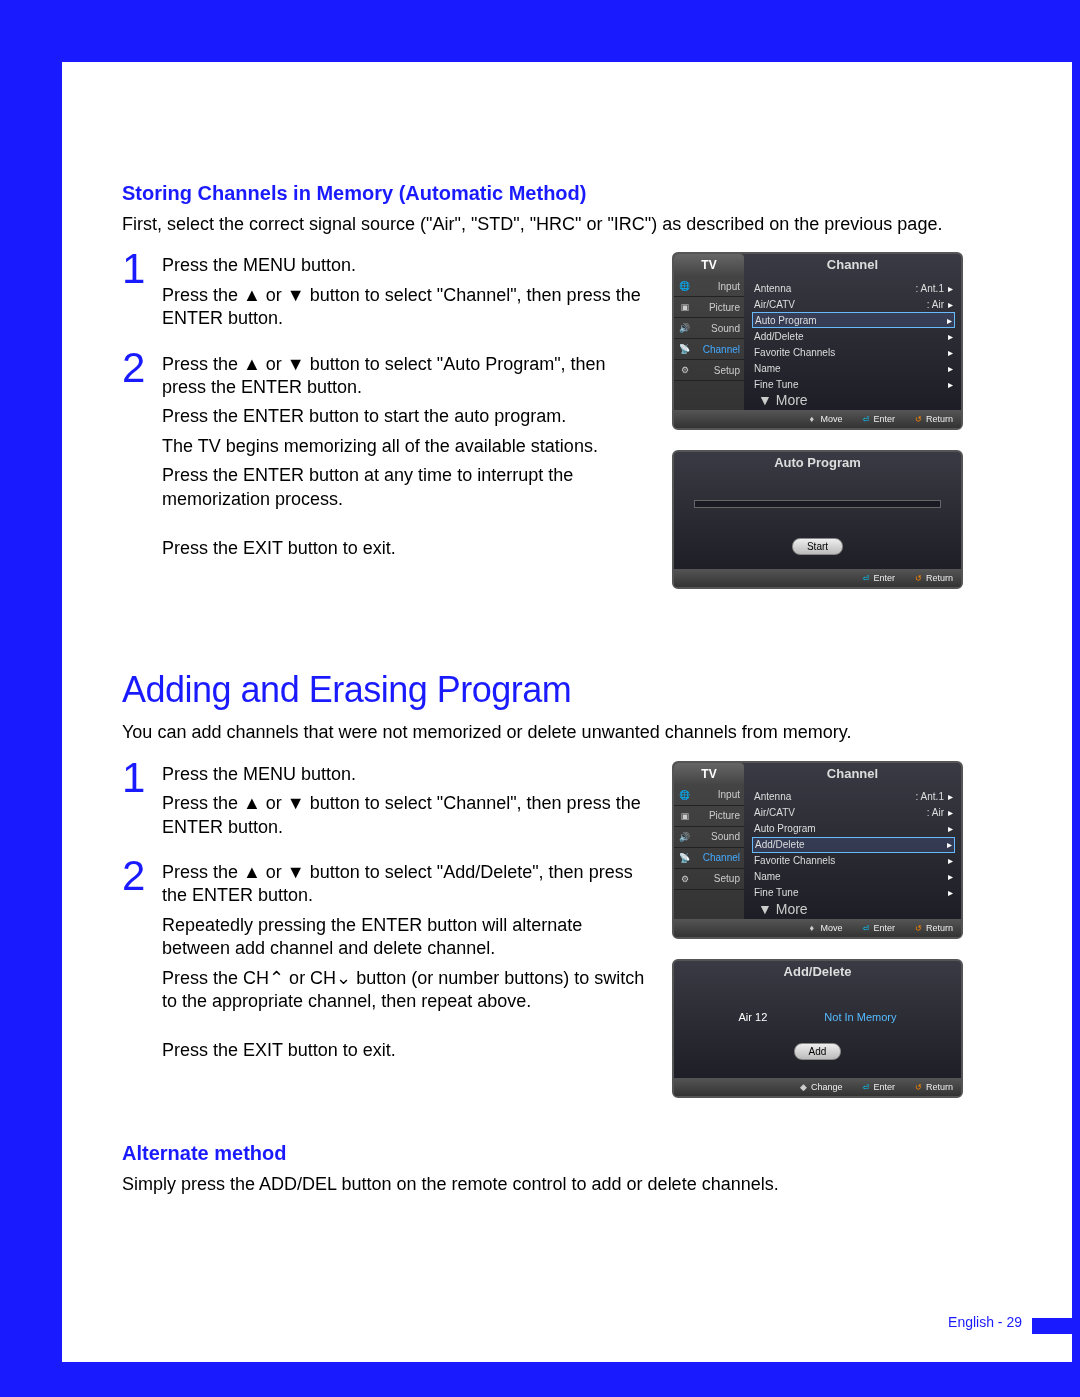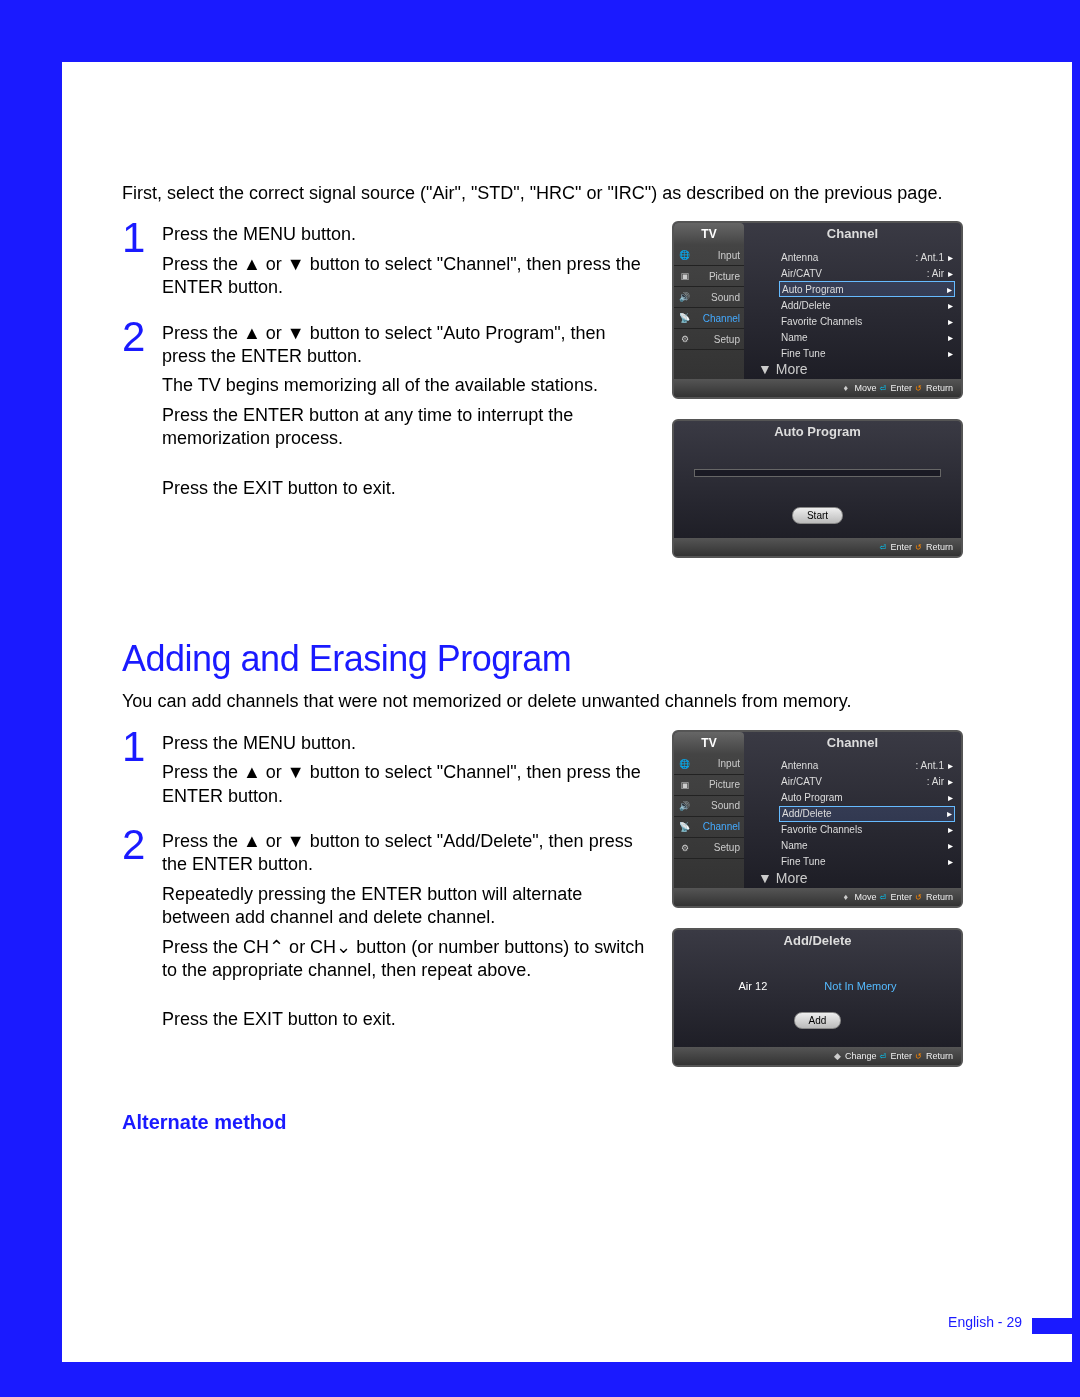--- a/index.html
+++ b/index.html
@@ -136,36 +136,35 @@
     flex: 1;
     padding: 4px 6px 2px 8px;
   }
   .osd-row {
     display: flex;
     justify-content: space-between;
     align-items: center;
     height: 16px;
     font-size: 10px;
     padding: 0 2px;
-    margin-left: 27px;
   }
   .osd-row.selected {
     border: 1px solid #6bf;
     background: rgba(100,150,255,0.15);
   }
   .osd-row .label { color: #ddd; }
   .osd-row .val { color: #ddd; }
   .osd-row .arr { color: #fff; margin-left:4px; }
   .osd-more { font-size: 14px; color: #ccc; padding-left: 6px; }
   .osd-footer {
     background: linear-gradient(#555, #333);
     height: 18px;
     display: flex;
     justify-content: flex-end;
-    gap: 3px;
+    gap: 20px;
     align-items: center;
     padding: 0 8px;
     font-size: 9px;
     color: #eee;
   }
   .osd-footer span::before {
     content: "";
     display: inline-block;
     width: 8px;
     height: 8px;
@@ -226,35 +225,37 @@
     height: 16px;
     background: #1a1aff;
   }
   .spacer-lg { height: 60px; }
 </style>
 </head>
 <body>
 
 <div class="page">
 
+  <div class="section-heading">Storing Channels in Memory (Automatic Method)</div>
   <div class="intro-text">First, select the correct signal source ("Air", "STD", "HRC" or "IRC") as described on the previous page.</div>
 
   <div class="two-col">
     <div class="left-col">
       <div class="step">
         <div class="step-num">1</div>
         <div class="step-body">
           <p>Press the MENU button.</p>
           <p>Press the ▲ or ▼ button to select "Channel", then press the ENTER button.</p>
         </div>
       </div>
       <div class="step">
         <div class="step-num">2</div>
         <div class="step-body">
           <p>Press the ▲ or ▼ button to select "Auto Program", then press the ENTER button.</p>
+          <p>Press the ENTER button to start the auto program.</p>
           <p>The TV begins memorizing all of the available stations.</p>
           <p>Press the ENTER button at any time to interrupt the memorization process.</p>
           <p style="height:14px"></p>
           <p>Press the EXIT button to exit.</p>
         </div>
       </div>
     </div>
 
     <div class="right-col">
 
@@ -454,16 +455,17 @@
           <span class="enter">Enter</span>
           <span class="return">Return</span>
         </div>
       </div>
     </div>
   </div>
 
   <div style="height:24px"></div>
 
   <div class="section-heading">Alternate method</div>
+  <div class="intro-text">Simply press the ADD/DEL button on the remote control to add or delete channels.</div>
 
   <div class="footer-pagemark">English - 29</div>
   <div class="footer-tick"></div>
 </div>
 
 </body></html>

